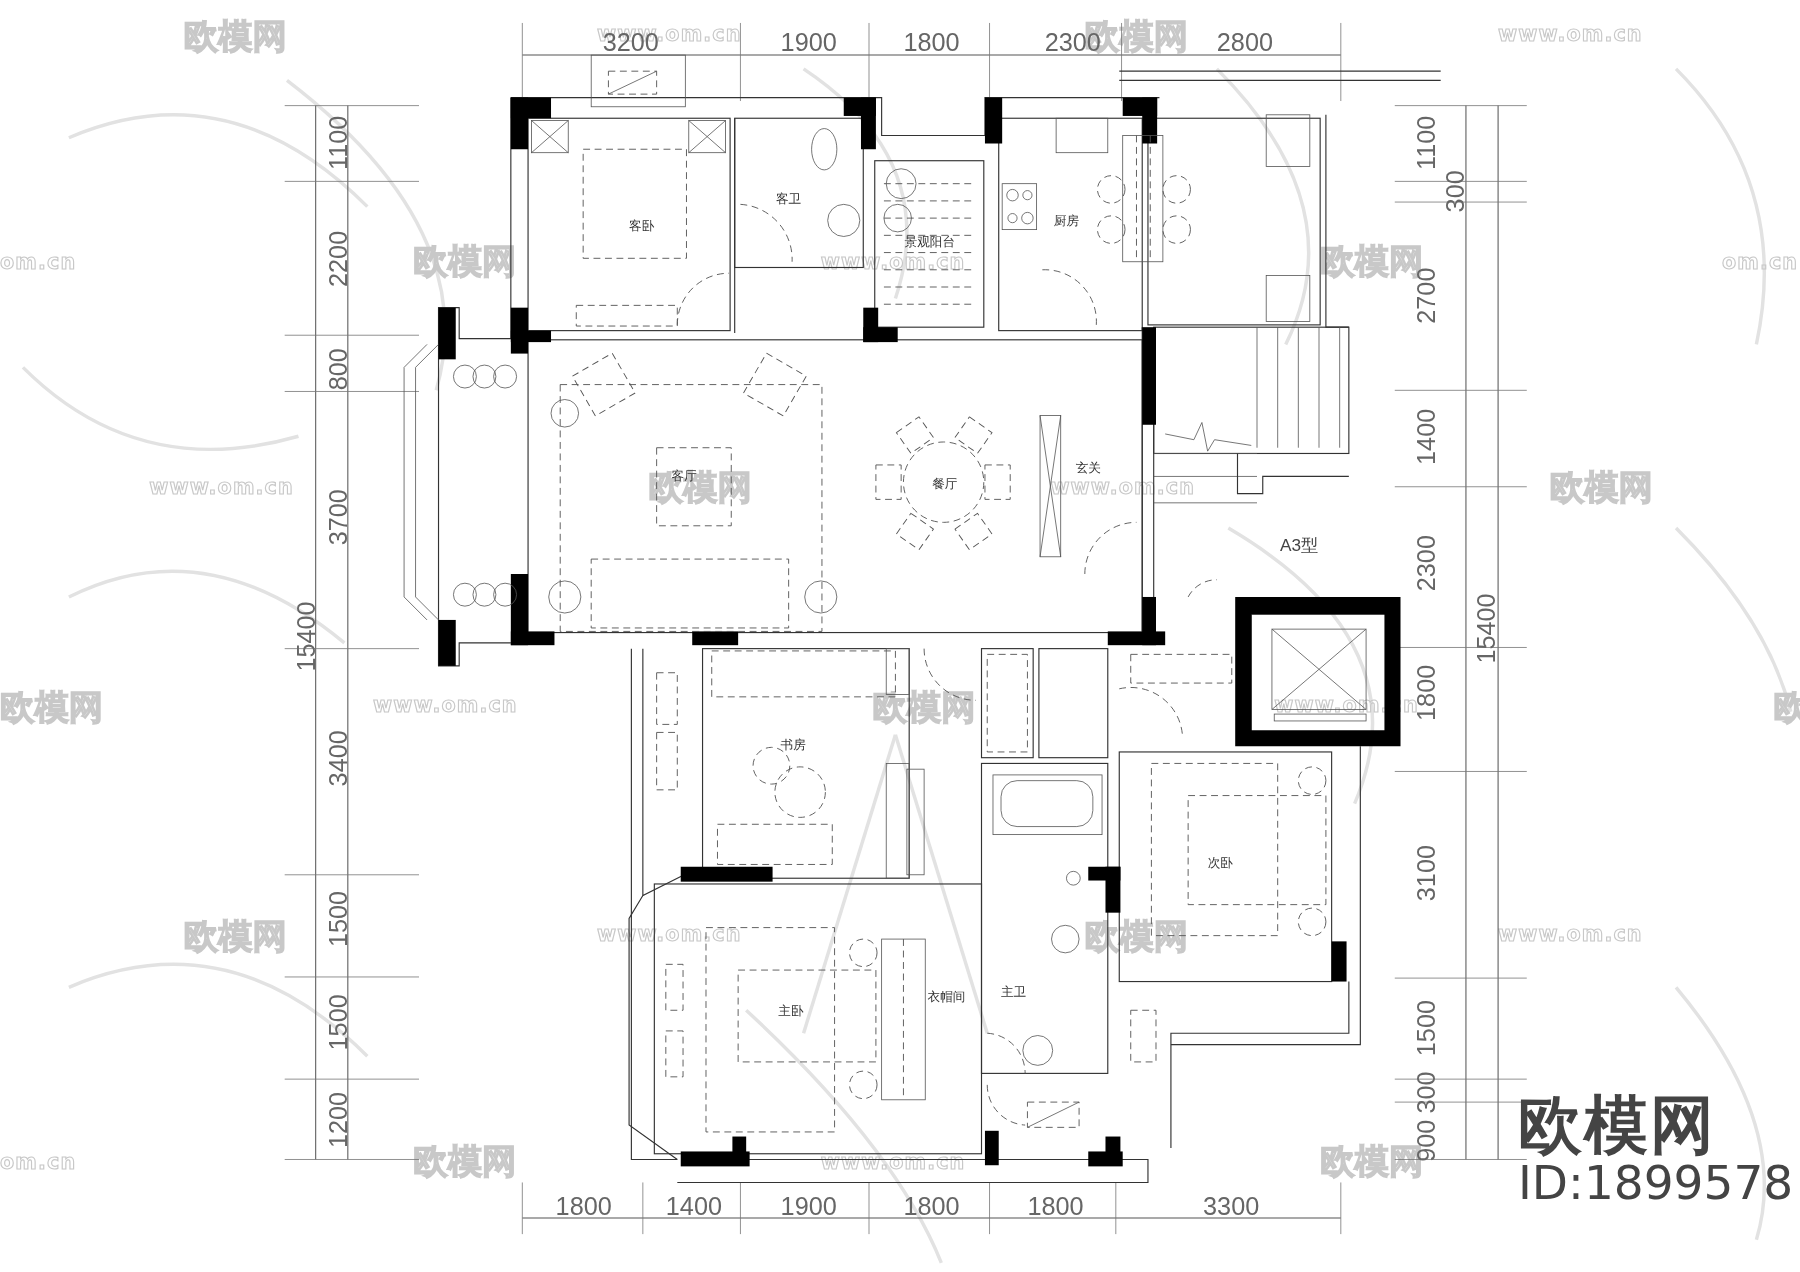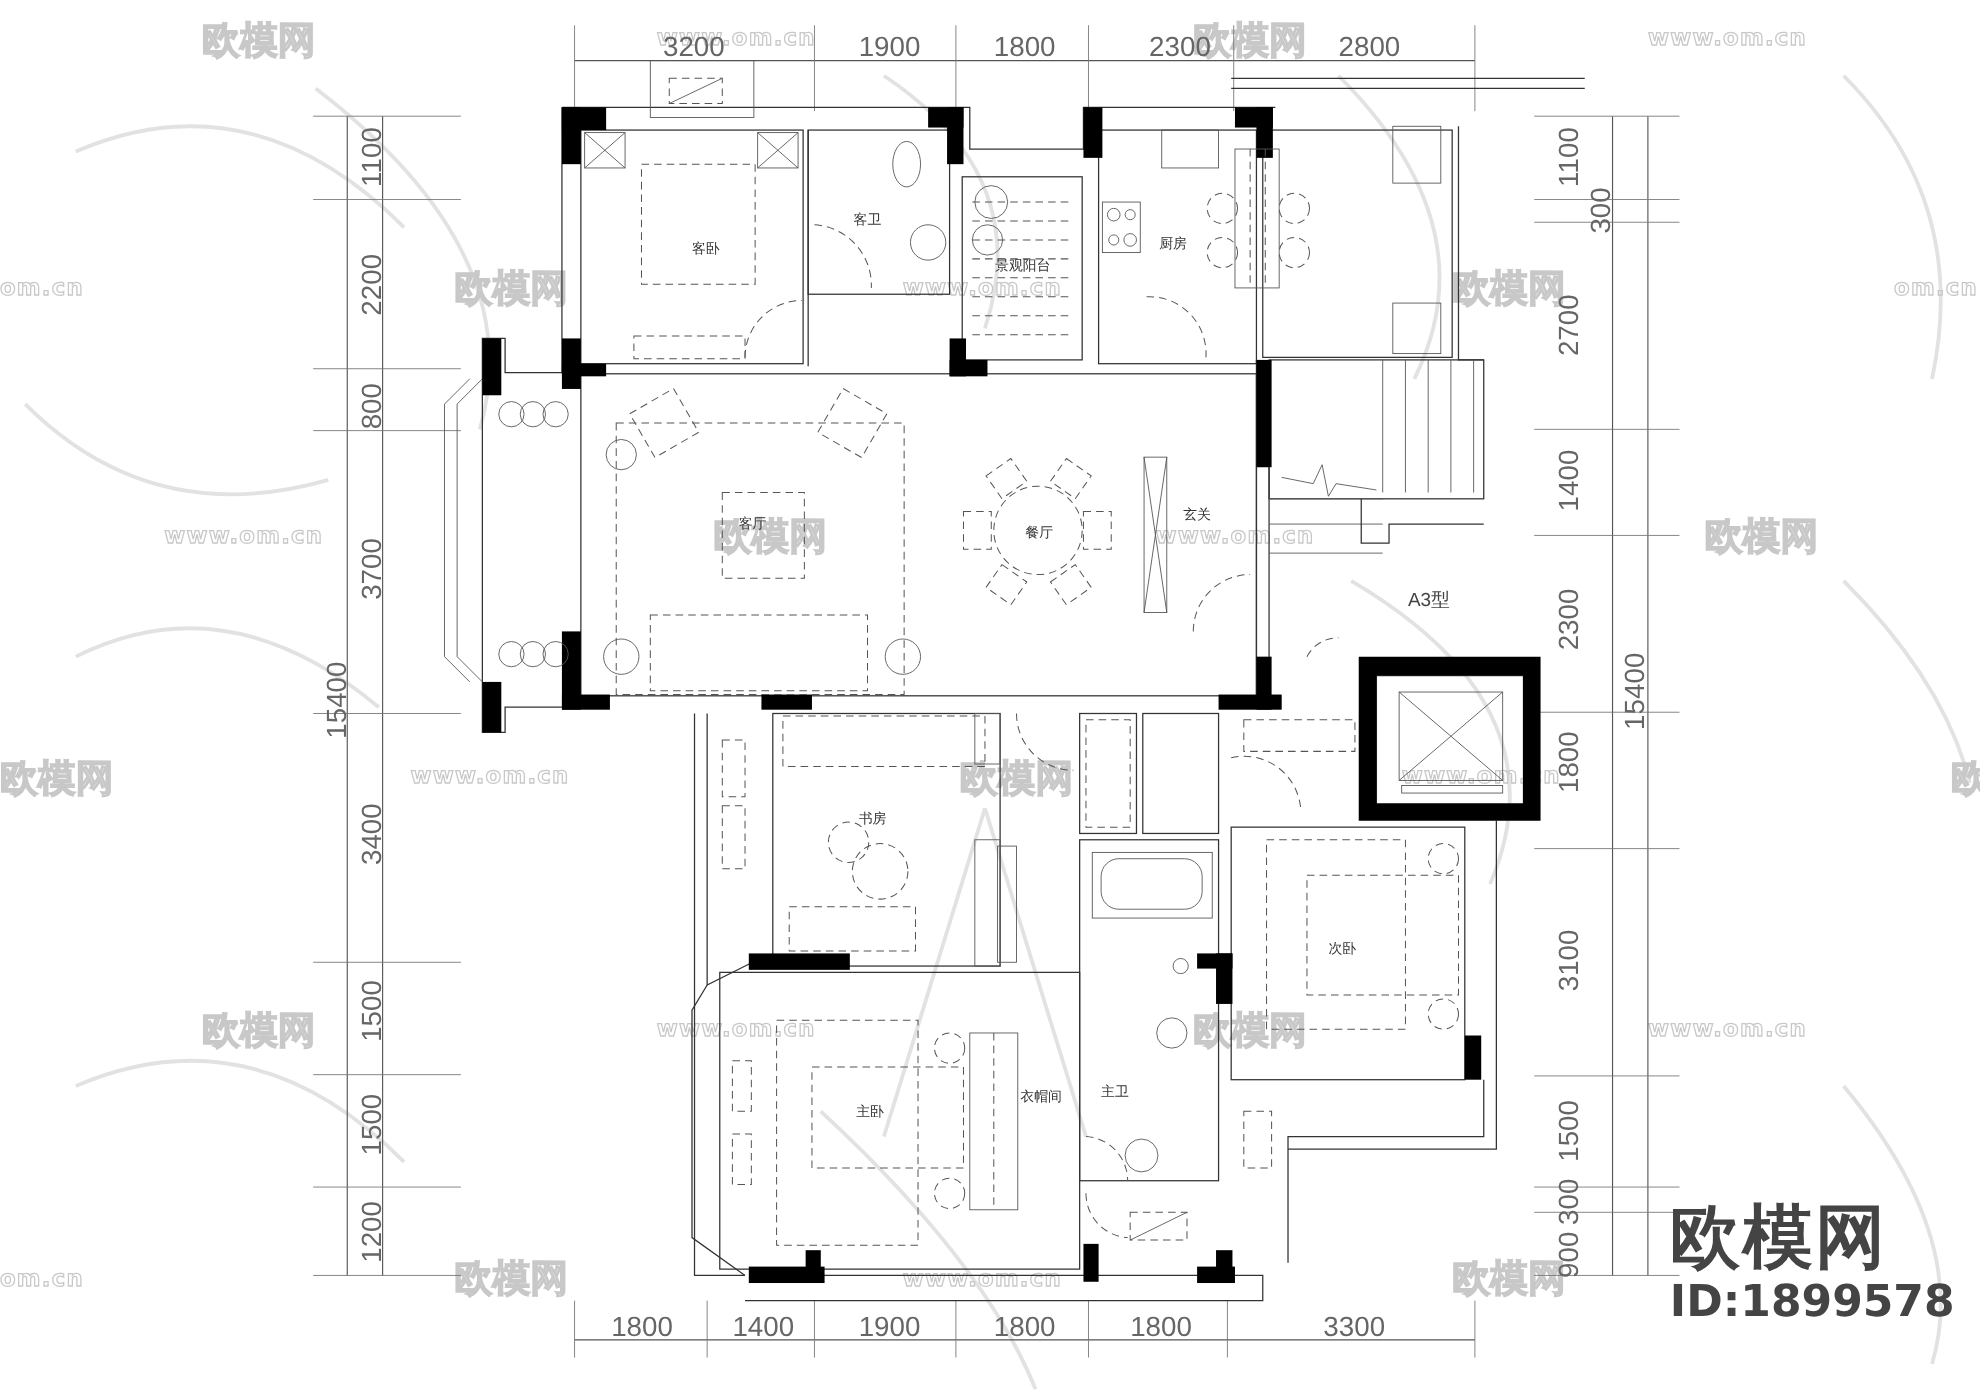--- a/index.html
+++ b/index.html
@@ -12,21 +12,21 @@
   .dim-ext { stroke: #777; stroke-width: 0.7; }
   .dim-text { font-family: "Liberation Sans", sans-serif; font-size: 22px; fill: #666; font-weight: 300; }
   .wall { fill: #000; }
   .line { stroke: #333; stroke-width: 1; fill: none; }
   .thin { stroke: #555; stroke-width: 0.7; fill: none; }
   .dash { stroke: #555; stroke-width: 0.8; fill: none; stroke-dasharray: 6 4; }
   .room-label { font-family: "DejaVu Sans", sans-serif; font-size: 11px; fill: #333; }
   .type-label { font-family: "Liberation Sans", sans-serif; font-size: 15px; fill: #444; }
   .brand { position: absolute; left: 1518px; top: 1090px; color: #444; font-family: "DejaVu Sans", sans-serif; }
   .brand-name { font-size: 64px; font-weight: bold; line-height: 70px; letter-spacing: 2px; }
-  .brand-id { font-size: 40px; line-height: 46px; font-weight: 700; }
+  .brand-id { font-size: 47px; line-height: 46px; font-weight: 400; }
 </style>
 </head>
 <body>
 
 <svg id="plan" viewBox="0 0 1568 1108" preserveAspectRatio="none" xmlns="http://www.w3.org/2000/svg">
 
   <g>
     <path class="wm-arc" d="M60 120 Q 200 60 320 180"></path>
     <path class="wm-arc" d="M250 70 Q 420 200 380 340"></path>
     <path class="wm-arc" d="M20 320 Q 120 420 260 380"></path>

